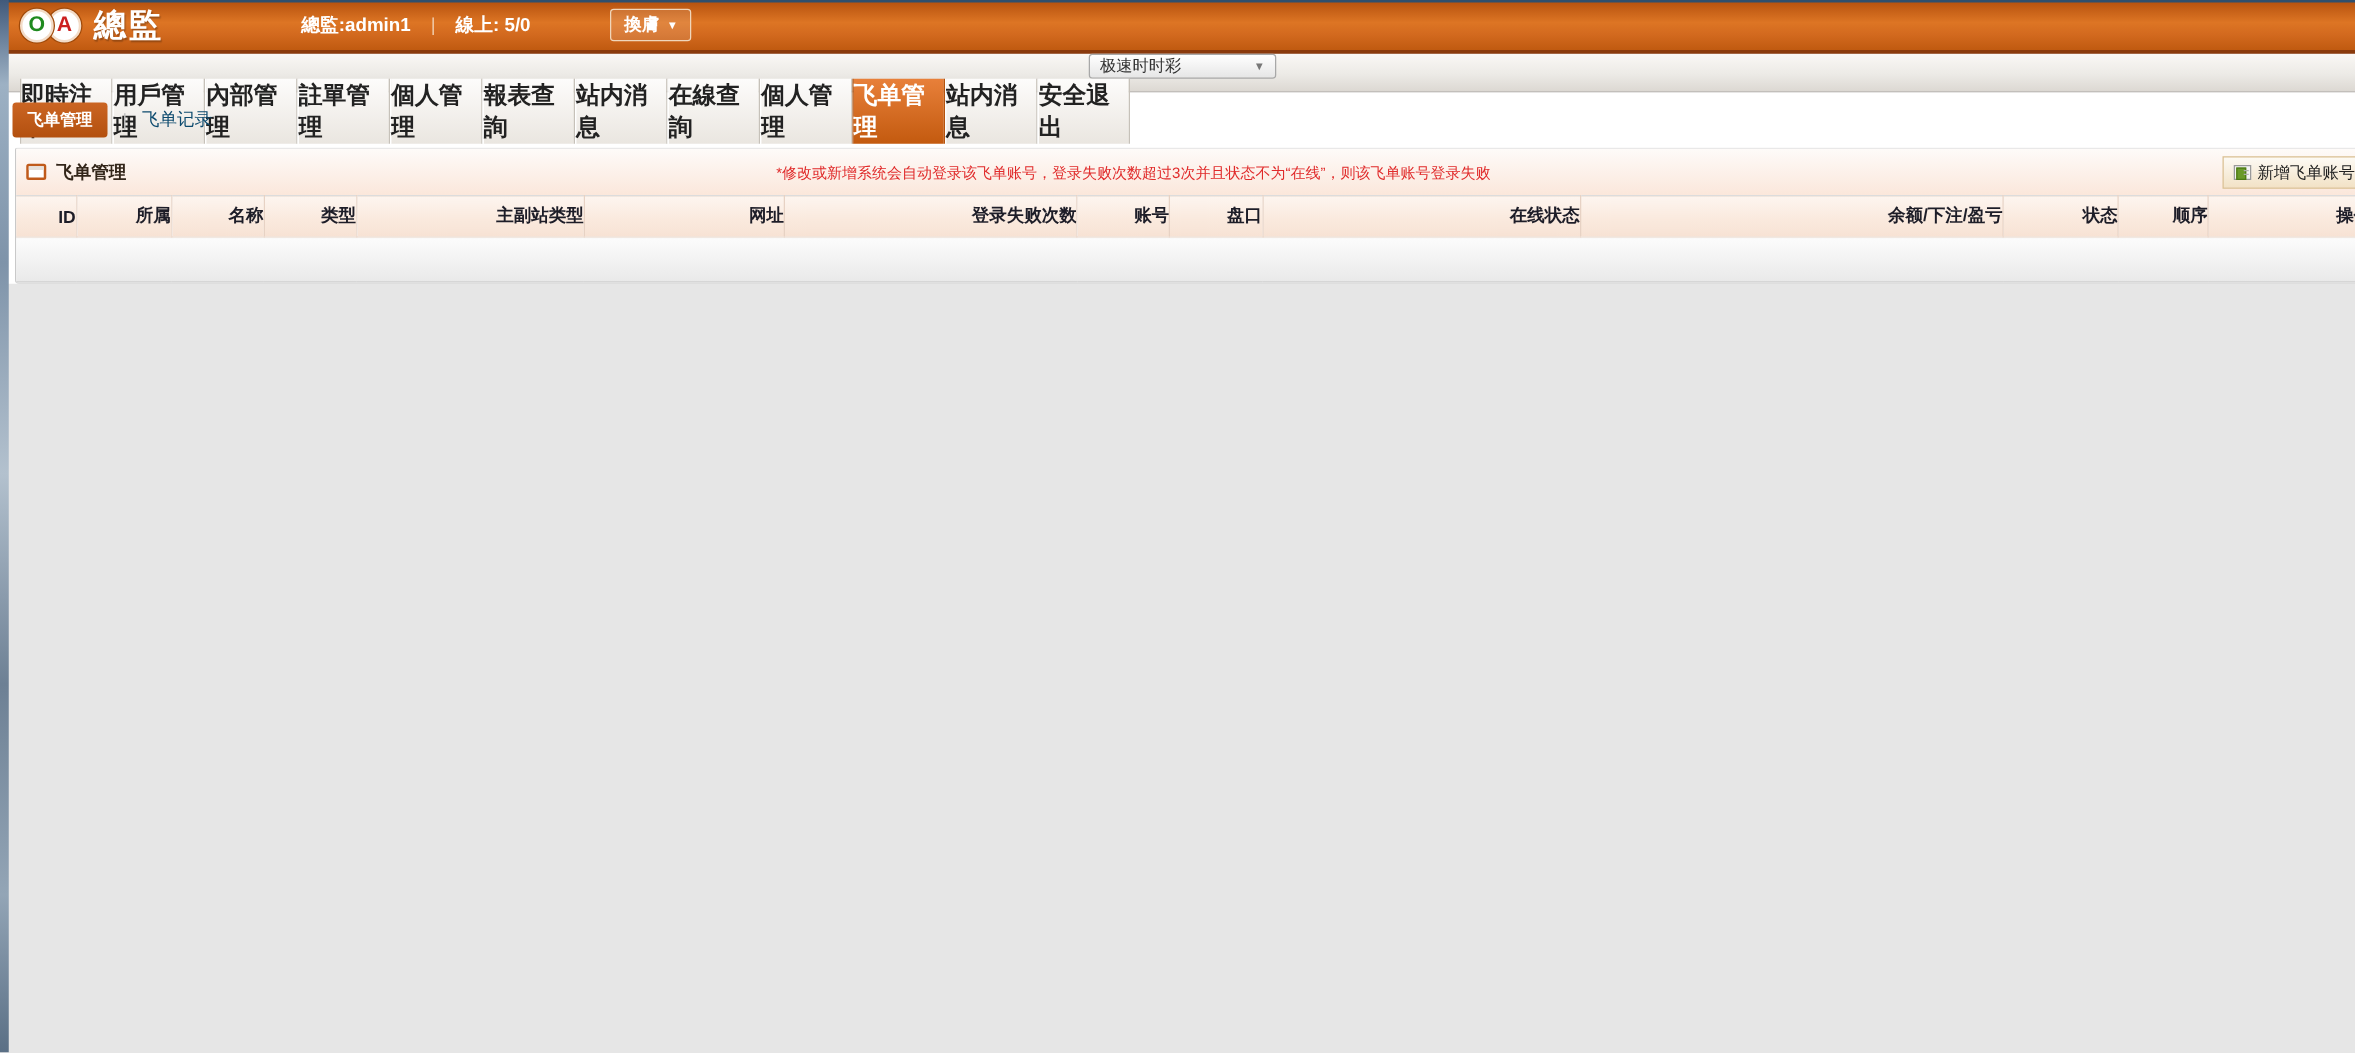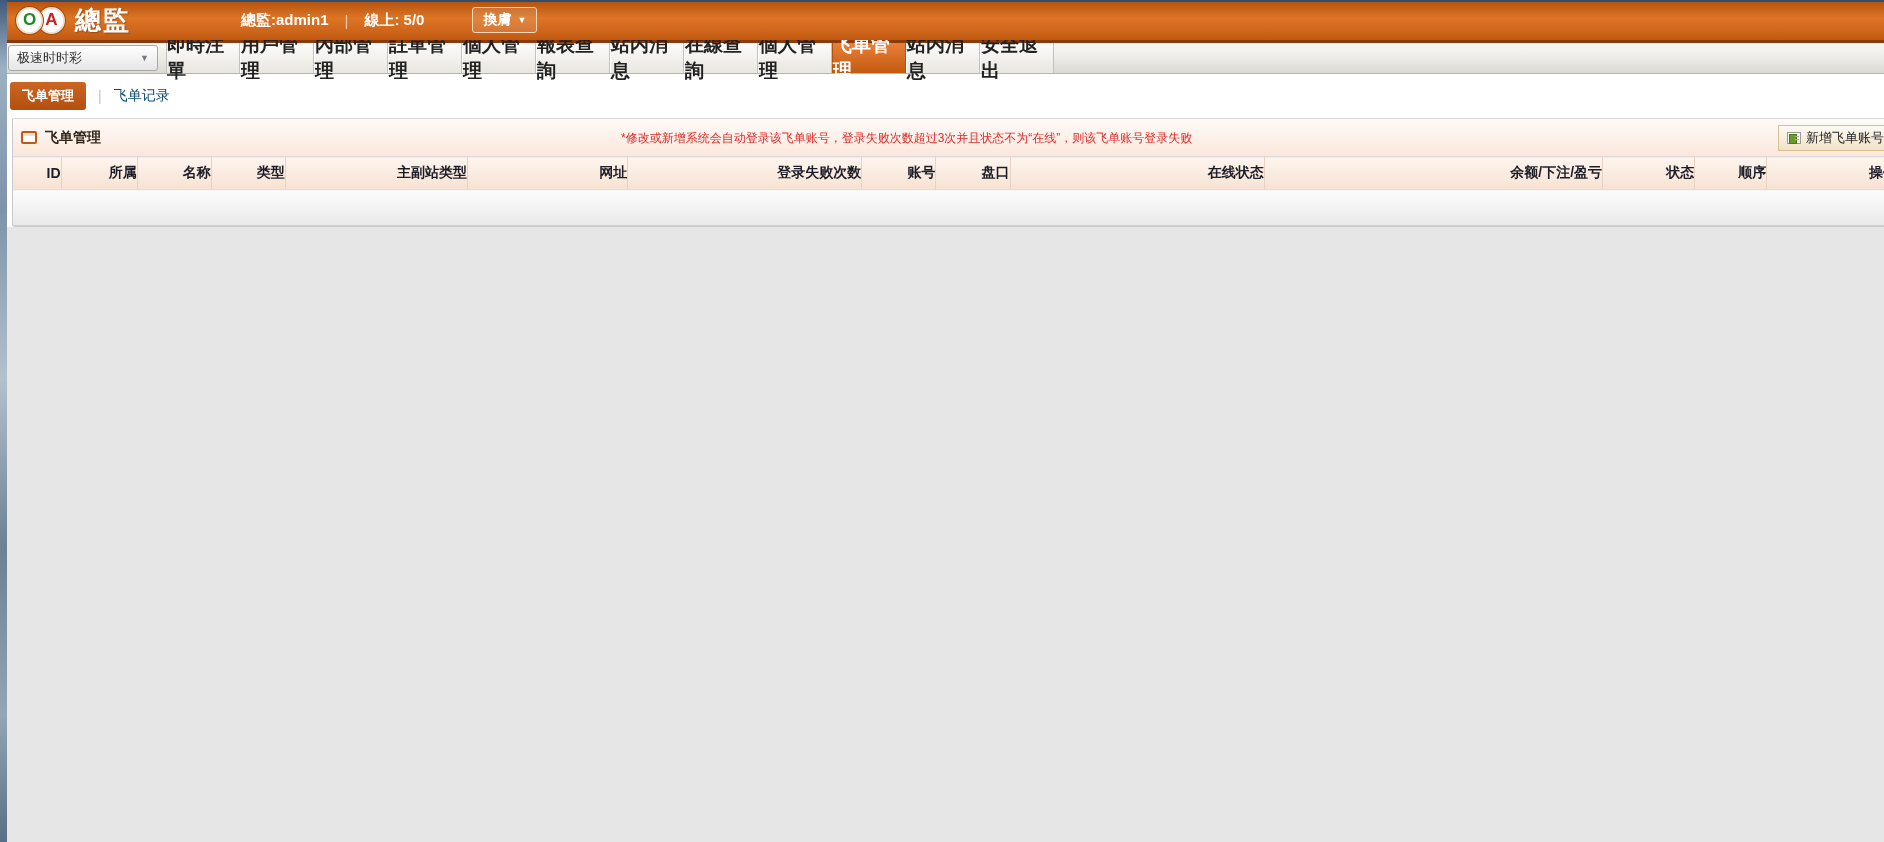--- a/index.html
+++ b/index.html
@@ -27,30 +27,30 @@
     border:2px solid #f3dcc8; box-shadow:0 0 0 1px #a04a0a;
     display:flex; align-items:center; justify-content:center;
     font-weight:bold; font-size:17px;
   }
   .logo-circle.o{ color:#1f8a1f; z-index:2; }
   .logo-circle.a{ color:#cc1f1f; margin-left:-5px; }
   .app-title{ color:#fff; font-size:26px; font-weight:bold; margin-left:10px; letter-spacing:2px; text-shadow:1px 1px 1px rgba(0,0,0,.25); }
   .header-user{ display:flex; align-items:center; margin-left:110px; color:#fff; font-size:15px; font-weight:bold; }
   .header-sep{ margin:0 16px; color:#f0c9a8; font-weight:normal; }
   .skin-btn{
-    margin-left:48px; display:flex; align-items:center; gap:6px;
+    margin-left:64px; display:flex; align-items:center; gap:6px;
     border:1px solid #f0d6ba; border-radius:3px; background:rgba(255,255,255,.12);
     color:#fff; font-size:14px; font-weight:bold; padding:3px 10px; cursor:pointer;
   }
   .skin-btn .chev{ font-size:9px; line-height:1; }
   
   .nav-bar{
     height:34px; border-top:3px solid #8a3a0c; border-bottom:1px solid #b8b4ae;
     background:linear-gradient(180deg,#faf8f5 0%,#eceae6 55%,#dcd8d2 100%);
-    display:flex; align-items:stretch; padding-left:8px;
+    display:flex; align-items:stretch; padding-left:8px;flex-direction:column;
   }
   .lottery-select{
     align-self:center; width:150px; height:26px; padding:0 8px;
     display:flex; align-items:center; justify-content:space-between;
     background:linear-gradient(180deg,#fff,#e6e6e6); border:1px solid #a8a8a8; border-radius:3px;
     font-size:13px; color:#333; cursor:pointer;
   }
   .lottery-select .chev{ font-size:9px; color:#777; }
   .nav-tabs{ display:flex; margin-left:8px; }
   .nav-tab{

